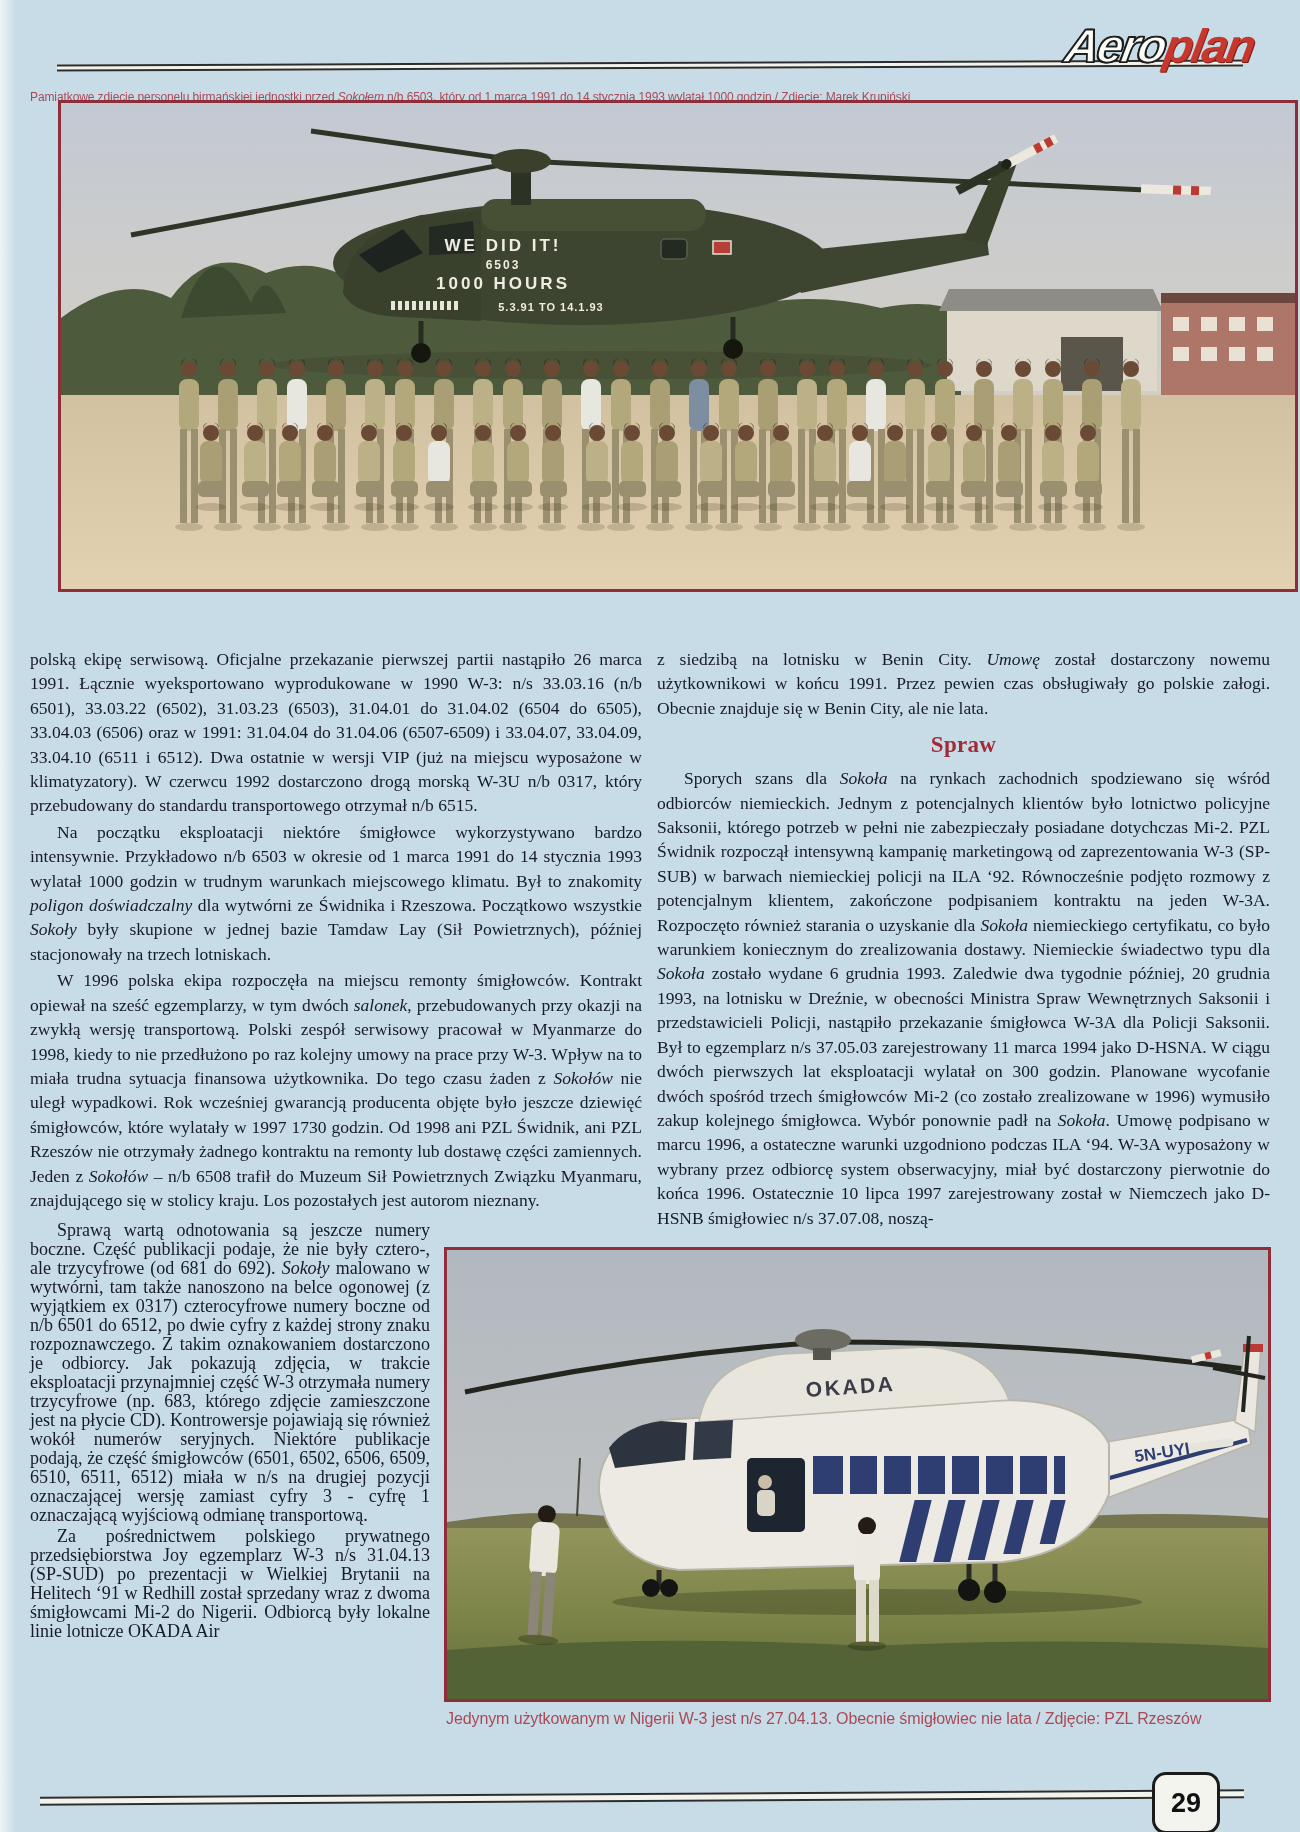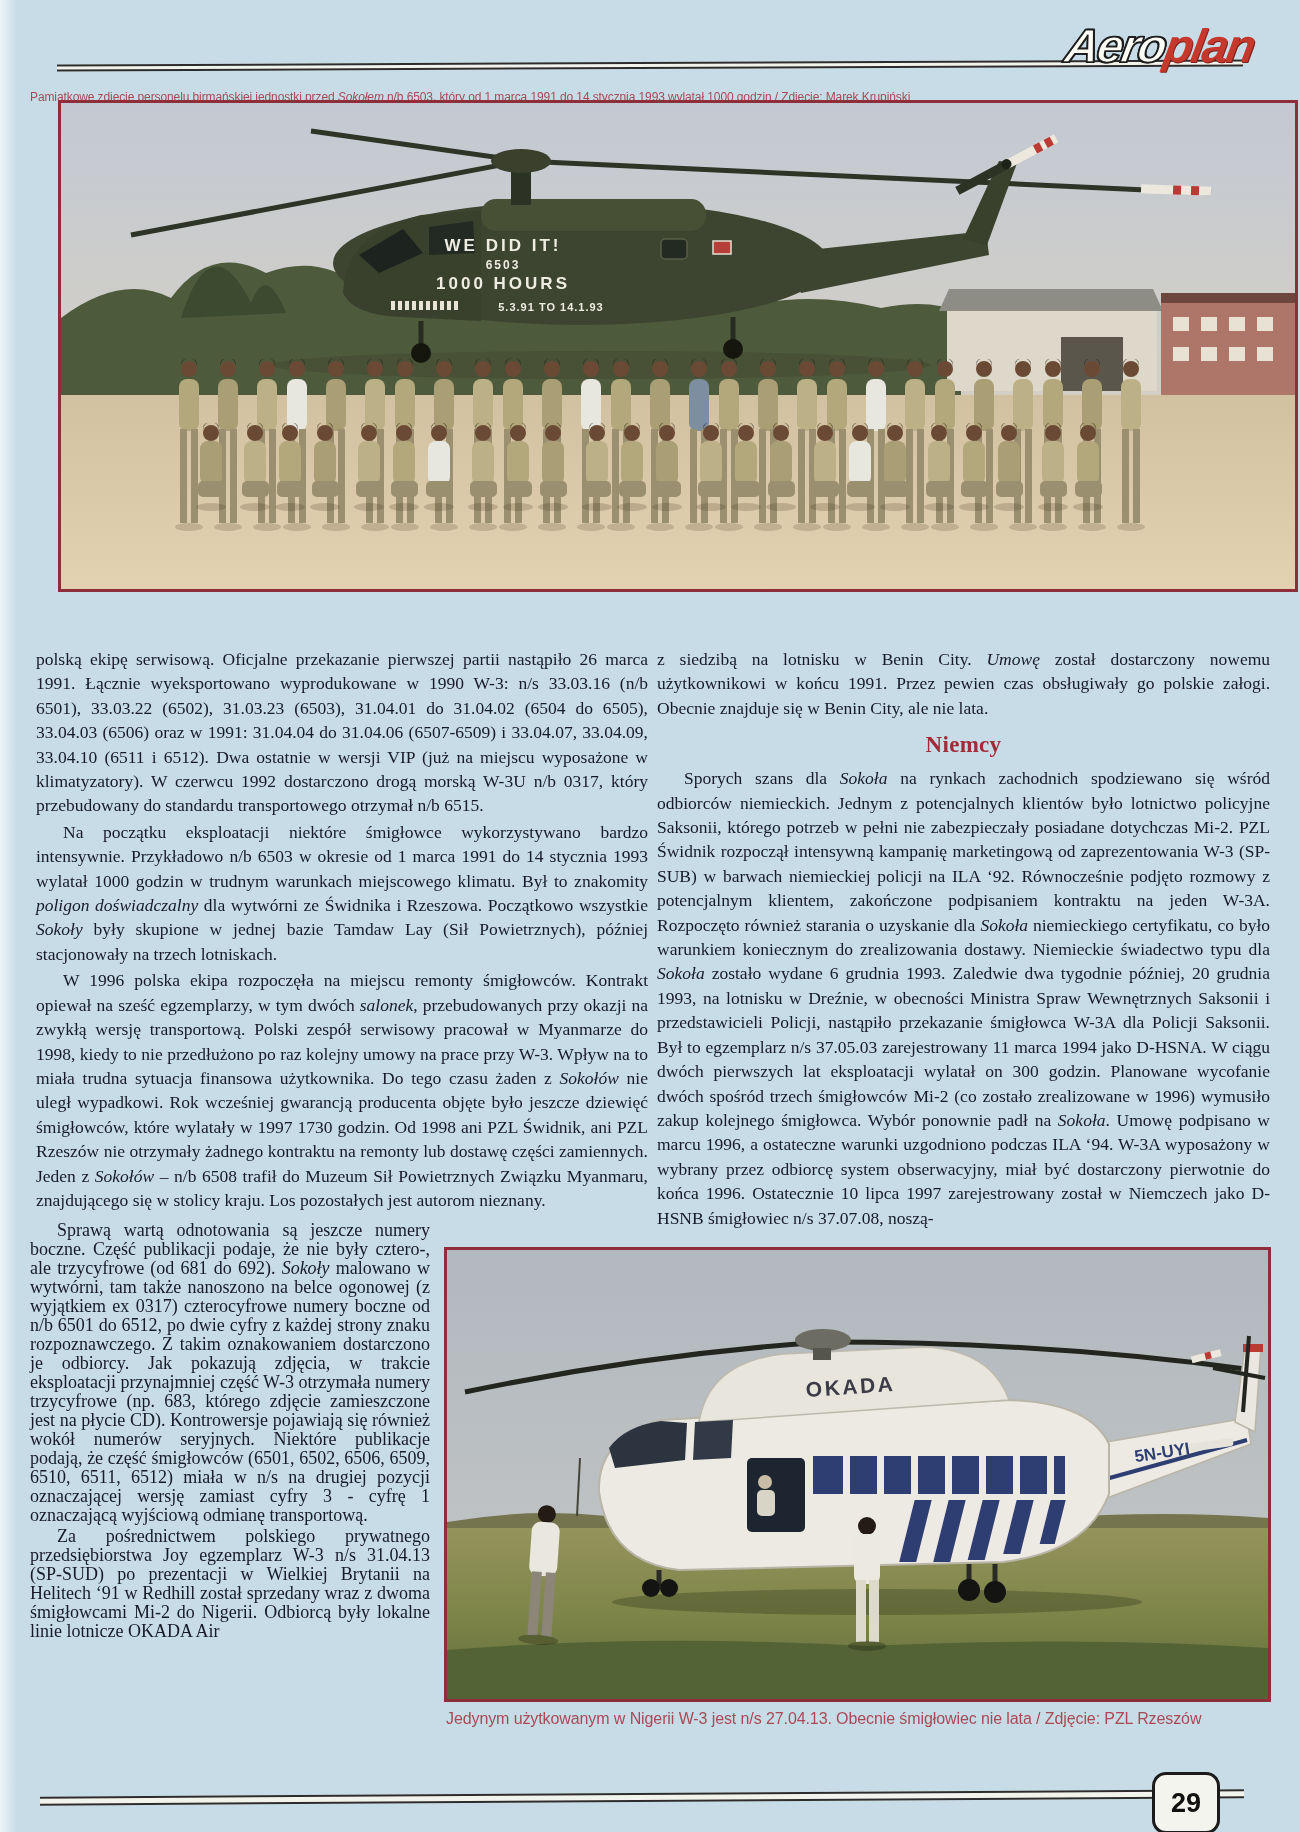--- a/index.html
+++ b/index.html
@@ -26,21 +26,21 @@
     font-size:12px;letter-spacing:-0.1px;color:#a84a56;white-space:nowrap;}
   .caption-top{left:30px;top:90px;width:1245px;}
   .caption-bottom{left:446px;top:1710px;width:828px;font-size:16px;}
   
   .photo{position:absolute;border:3px solid #8e2e3a;box-shadow:inset 0 0 0 1px #d9b2b2;background:#bfc4c8;}
   .photo-top{left:30px;top:100px;width:1234px;height:486px;margin-left:28px;}
   .photo-bottom{left:444px;top:1247px;width:821px;height:449px;}
   .photo svg{display:block;width:100%;height:100%;}
   
   .col{position:absolute;text-align:justify;}
-  .col-left{left:36px;top:647px;width:612px;}
+  .col-left{left:30px;top:647px;width:612px;}
   .col-right{left:657px;top:647px;width:613px;}
   .col-narrow{left:30px;top:1221px;width:400px;}
   .col p{margin:0 0 2px 0;font-size:17.5px;line-height:24.4px;}
   .col-narrow p{font-size:18px;line-height:19px;}
   .col p.ind{text-indent:27px;}
   .it{font-style:italic;}
   .sec-head{margin:12px 0 8px 0;text-align:center;font-weight:bold;
     font-size:23px;color:#a12c38;letter-spacing:.3px;}
   
   .page-badge{position:absolute;left:1152px;top:1772px;width:62px;height:56px;
@@ -450,21 +450,21 @@
   </div>
 
   <div class="col col-left">
     <p><span>polską ekipę serwisową. Oficjalne przekazanie pierwszej partii nastąpiło 26 marca 1991. Łącznie wyeksportowano wyprodukowane w 1990 W-3: n/s 33.03.16 (n/b 6501), 33.03.22 (6502), 31.03.23 (6503), 31.04.01 do 31.04.02 (6504 do 6505), 33.04.03 (6506) oraz w 1991: 31.04.04 do 31.04.06 (6507-6509) i 33.04.07, 33.04.09, 33.04.10 (6511 i 6512). Dwa ostatnie w wersji VIP (już na miejscu wyposażone w klimatyzatory). W czerwcu 1992 dostarczono drogą morską W-3U n/b 0317, który przebudowany do standardu transportowego otrzymał n/b 6515.</span></p>
     <p class="ind"><span>Na początku eksploatacji niektóre śmigłowce wykorzystywano bardzo intensywnie. Przykładowo n/b 6503 w okresie od 1 marca 1991 do 14 stycznia 1993 wylatał 1000 godzin w trudnym warunkach miejscowego klimatu. Był to znakomity </span><span class="it">poligon doświadczalny</span><span> dla wytwórni ze Świdnika i Rzeszowa. Początkowo wszystkie </span><span class="it">Sokoły</span><span> były skupione w jednej bazie Tamdaw Lay (Sił Powietrznych), później stacjonowały na trzech lotniskach.</span></p>
     <p class="ind"><span>W 1996 polska ekipa rozpoczęła na miejscu remonty śmigłowców. Kontrakt opiewał na sześć egzemplarzy, w tym dwóch </span><span class="it">salonek</span><span>, przebudowanych przy okazji na zwykłą wersję transportową. Polski zespół serwisowy pracował w Myanmarze do 1998, kiedy to nie przedłużono po raz kolejny umowy na prace przy W-3. Wpływ na to miała trudna sytuacja finansowa użytkownika. Do tego czasu żaden z </span><span class="it">Sokołów</span><span> nie uległ wypadkowi. Rok wcześniej gwarancją producenta objęte było jeszcze dziewięć śmigłowców, które wylatały w 1997 1730 godzin. Od 1998 ani PZL Świdnik, ani PZL Rzeszów nie otrzymały żadnego kontraktu na remonty lub dostawę części zamiennych. Jeden z </span><span class="it">Sokołów</span><span> – n/b 6508 trafił do Muzeum Sił Powietrznych Związku Myanmaru, znajdującego się w stolicy kraju. Los pozostałych jest autorom nieznany.</span></p>
   </div>
 
   <div class="col col-right">
     <p><span>z siedzibą na lotnisku w Benin City. </span><span class="it">Umowę</span><span> został dostarczony nowemu użytkownikowi w końcu 1991. Przez pewien czas obsługiwały go polskie załogi. Obecnie znajduje się w Benin City, ale nie lata.</span></p>
-    <h3 class="sec-head">Niemcy</h3>
+    <h3 class="sec-head">Spraw</h3>
     <p class="ind"><span>Sporych szans dla </span><span class="it">Sokoła</span><span> na rynkach zachodnich spodziewano się wśród odbiorców niemieckich. Jednym z potencjalnych klientów było lotnictwo policyjne Saksonii, którego potrzeb w pełni nie zabezpieczały posiadane dotychczas Mi-2. PZL Świdnik rozpoczął intensywną kampanię marketingową od zaprezentowania W-3 (SP-SUB) w barwach niemieckiej policji na ILA ‘92. Równocześnie podjęto rozmowy z potencjalnym klientem, zakończone podpisaniem kontraktu na jeden W-3A. Rozpoczęto również starania o uzyskanie dla </span><span class="it">Sokoła</span><span> niemieckiego certyfikatu, co było warunkiem koniecznym do zrealizowania dostawy. Niemieckie świadectwo typu dla </span><span class="it">Sokoła</span><span> zostało wydane 6 grudnia 1993. Zaledwie dwa tygodnie później, 20 grudnia 1993, na lotnisku w Dreźnie, w obecności Ministra Spraw Wewnętrznych Saksonii i przedstawicieli Policji, nastąpiło przekazanie śmigłowca W-3A dla Policji Saksonii. Był to egzemplarz n/s 37.05.03 zarejestrowany 11 marca 1994 jako D-HSNA. W ciągu dwóch pierwszych lat eksploatacji wylatał on 300 godzin. Planowane wycofanie dwóch spośród trzech śmigłowców Mi-2 (co zostało zrealizowane w 1996) wymusiło zakup kolejnego śmigłowca. Wybór ponownie padł na </span><span class="it">Sokoła</span><span>. Umowę podpisano w marcu 1996, a ostateczne warunki uzgodniono podczas ILA ‘94. W-3A wyposażony w wybrany przez odbiorcę system obserwacyjny, miał być dostarczony pierwotnie do końca 1996. Ostatecznie 10 lipca 1997 zarejestrowany został w Niemczech jako D-HSNB śmigłowiec n/s 37.07.08, noszą-</span></p>
   </div>
 
   <div class="col col-narrow">
     <p class="ind"><span>Sprawą wartą odnotowania są jeszcze numery boczne. Część publikacji podaje, że nie były cztero-, ale trzycyfrowe (od 681 do 692). </span><span class="it">Sokoły</span><span> malowano w wytwórni, tam także nanoszono na belce ogonowej (z wyjątkiem ex 0317) czterocyfrowe numery boczne od n/b 6501 do 6512, po dwie cyfry z każdej strony znaku rozpoznawczego. Z takim oznakowaniem dostarczono je odbiorcy. Jak pokazują zdjęcia, w trakcie eksploatacji przynajmniej część W-3 otrzymała numery trzycyfrowe (np. 683, którego zdjęcie zamieszczone jest na płycie CD). Kontrowersje pojawiają się również wokół numerów seryjnych. Niektóre publikacje podają, że część śmigłowców (6501, 6502, 6506, 6509, 6510, 6511, 6512) miała w n/s na drugiej pozycji oznaczającej wersję zamiast cyfry 3 - cyfrę 1 oznaczającą wyjściową odmianę transportową.</span></p>
     <p class="ind"><span>Za pośrednictwem polskiego prywatnego przedsiębiorstwa Joy egzemplarz W-3 n/s 31.04.13 (SP-SUD) po prezentacji w Wielkiej Brytanii na Helitech ‘91 w Redhill został sprzedany wraz z dwoma śmigłowcami Mi-2 do Nigerii. Odbiorcą były lokalne linie lotnicze OKADA Air</span></p>
   </div>
 
   <div class="photo photo-bottom">
     <svg viewBox="0 0 821 449" preserveAspectRatio="none">

